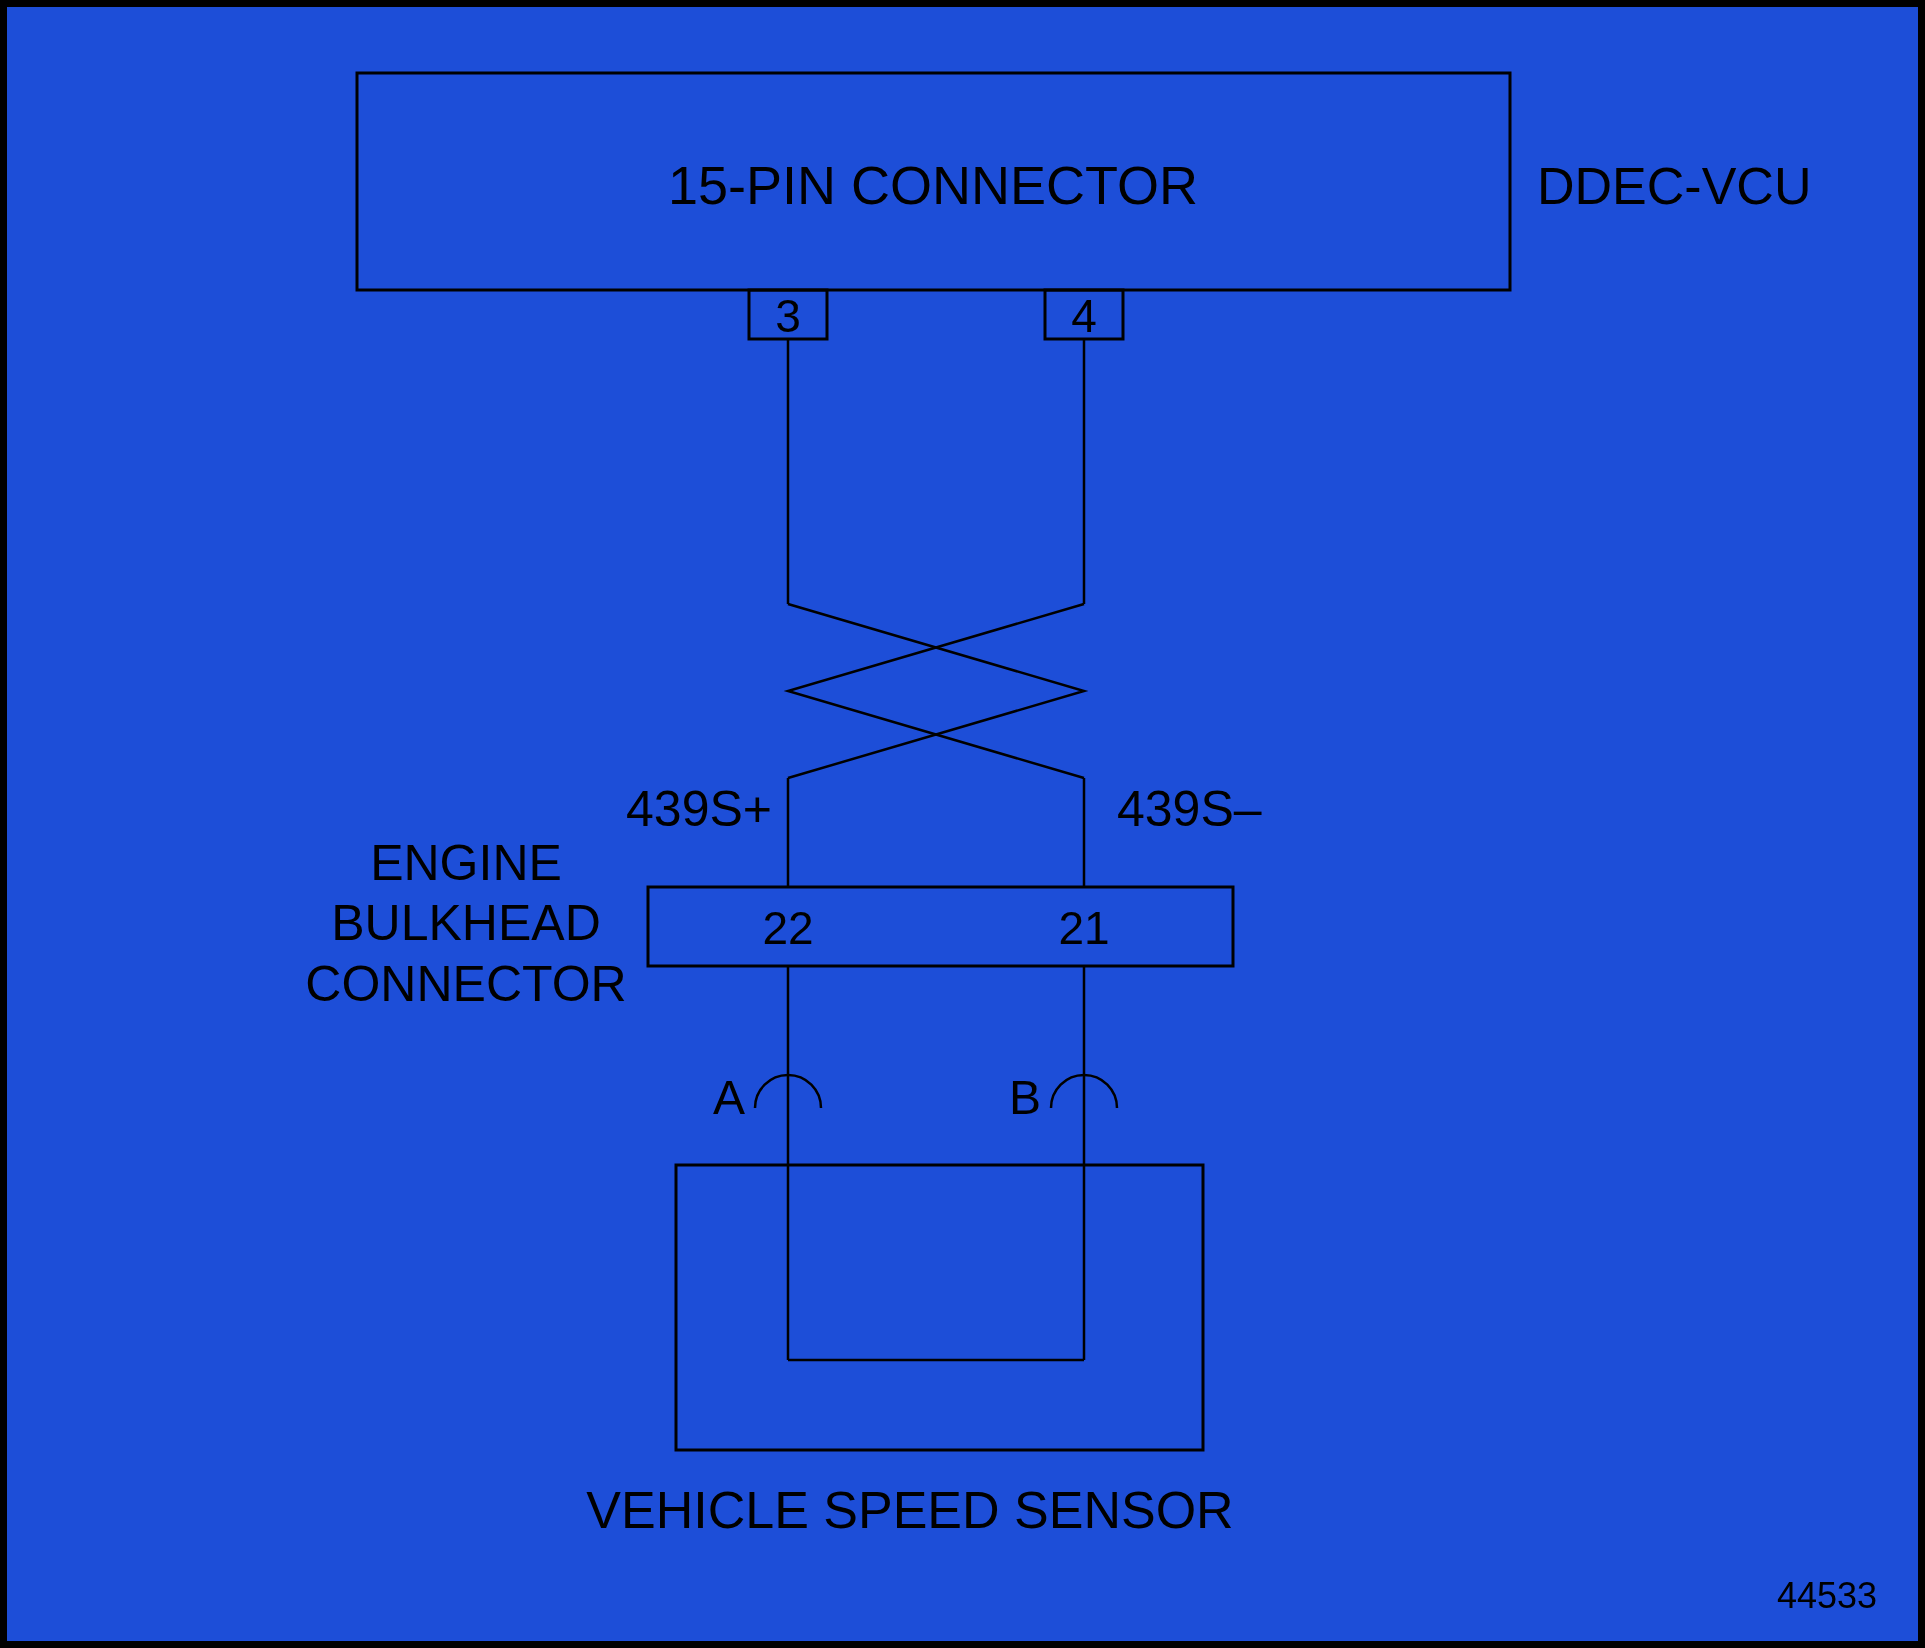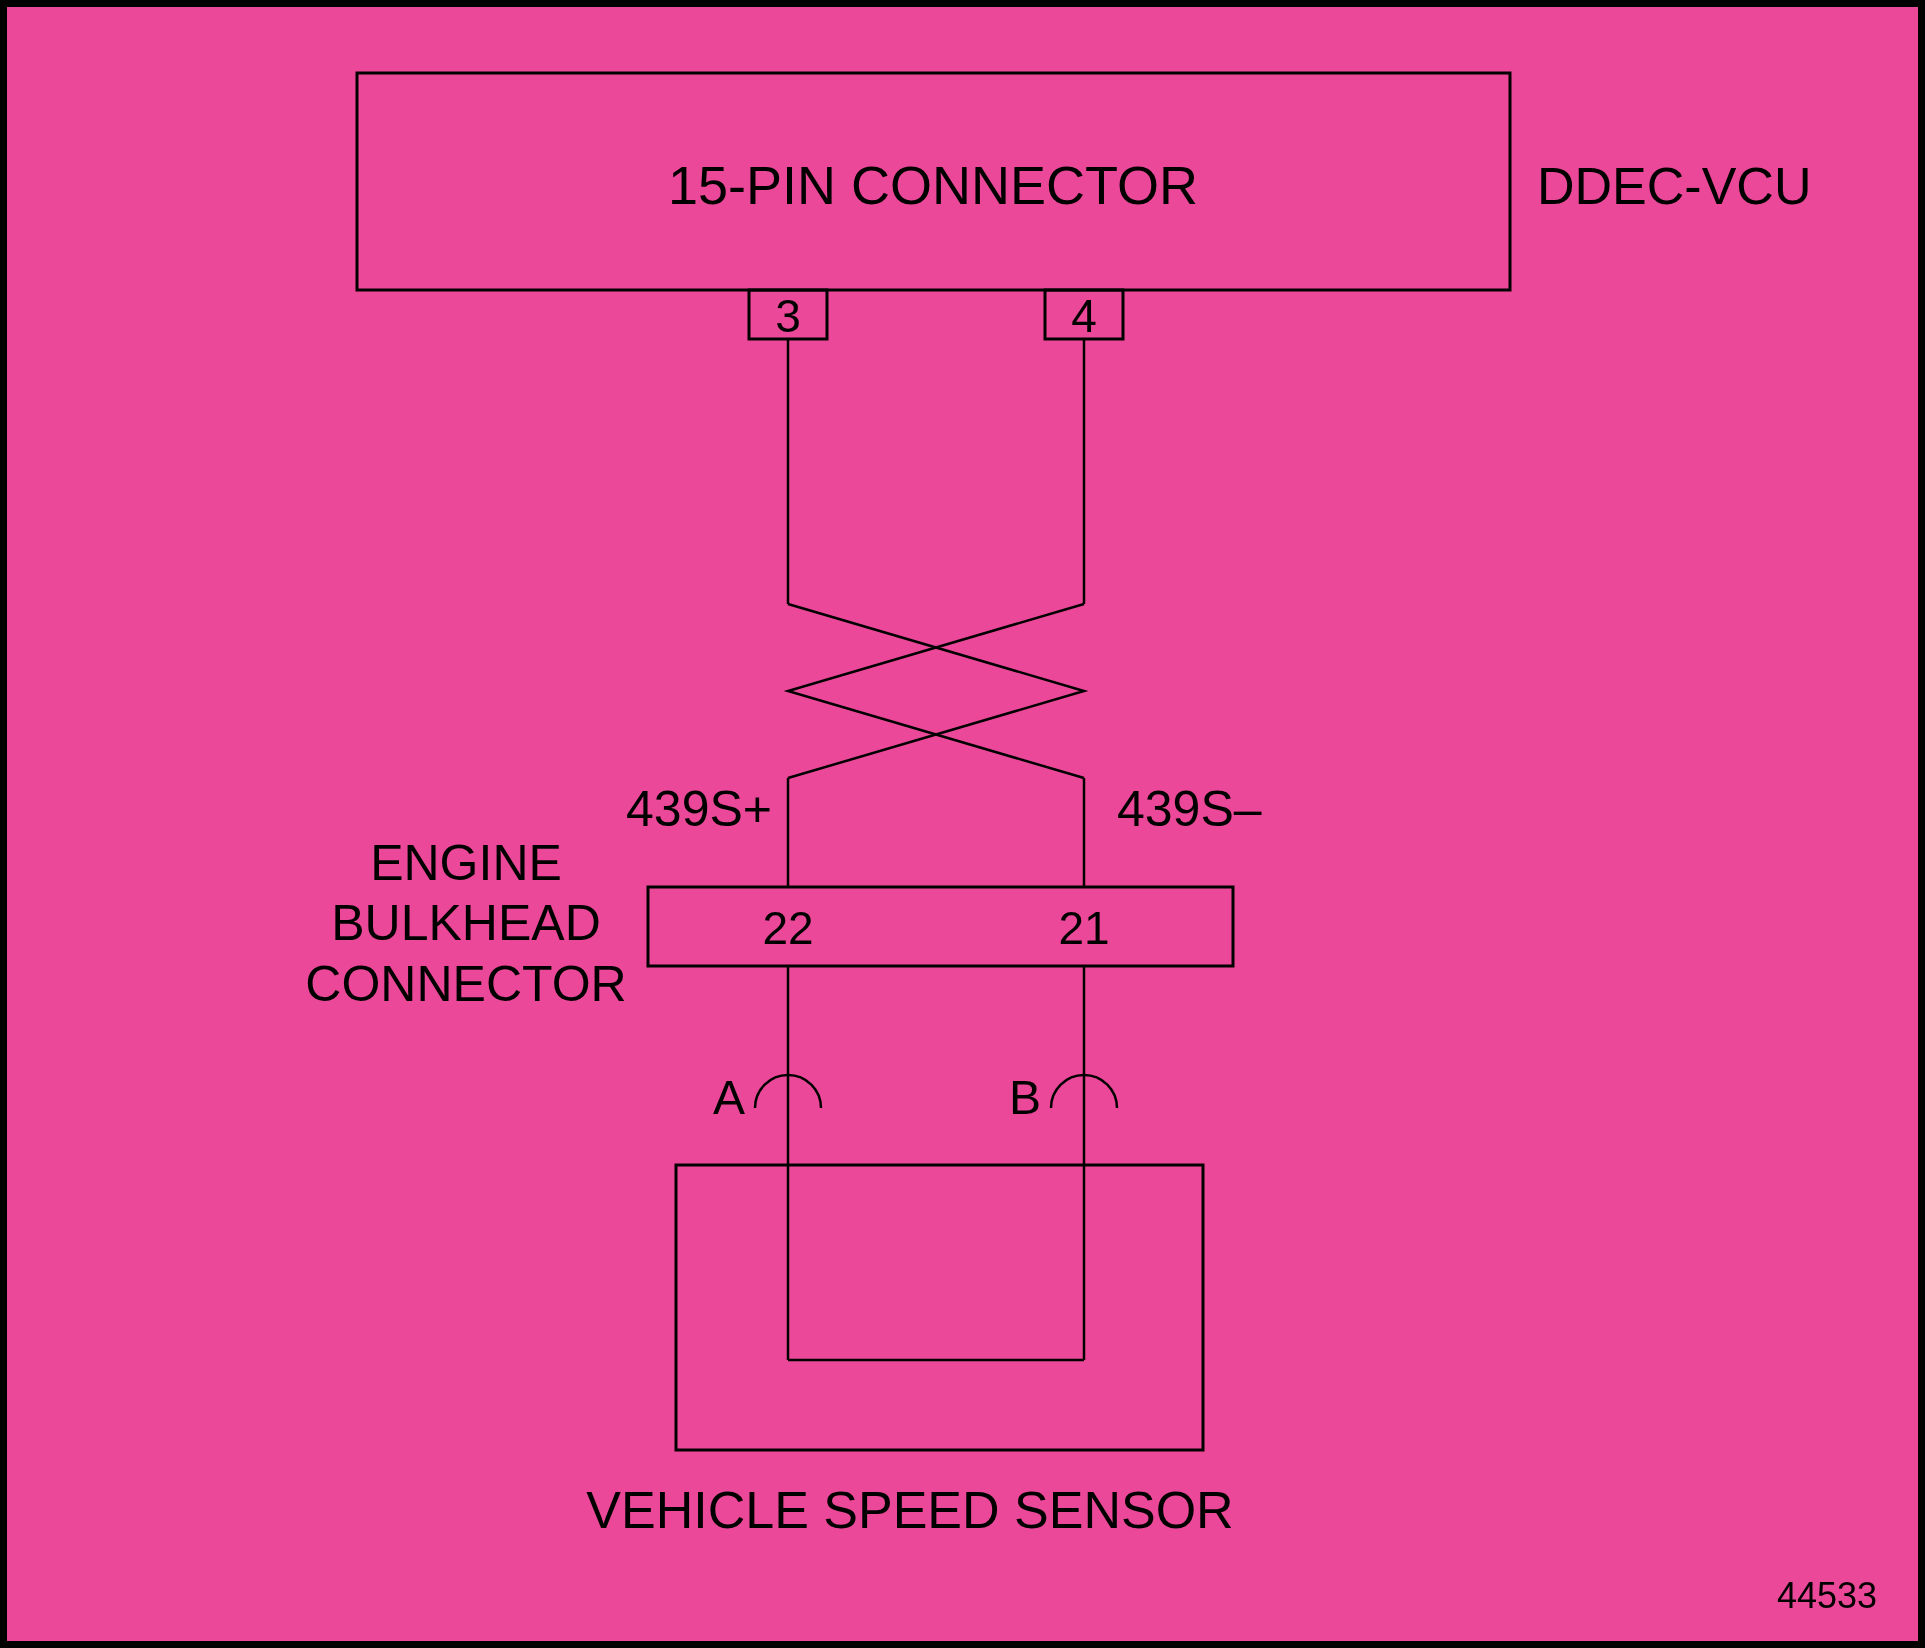--- a/index.html
+++ b/index.html
@@ -3,21 +3,21 @@
 <meta charset="utf-8">
 <style>
   html, body {
     margin: 0;
     padding: 0;
     background: #ffffff;
   }
   .page {
     width: 1925px;
     height: 1648px;
-    background: #ec4899;
+    background: #1d4ed8;
     position: relative;
   }
   svg {
     display: block;
   }
   text {
     font-family: "Liberation Sans", "DejaVu Sans", sans-serif;
     fill: #000000;
   }
   .t-title   { font-size: 54px; }

